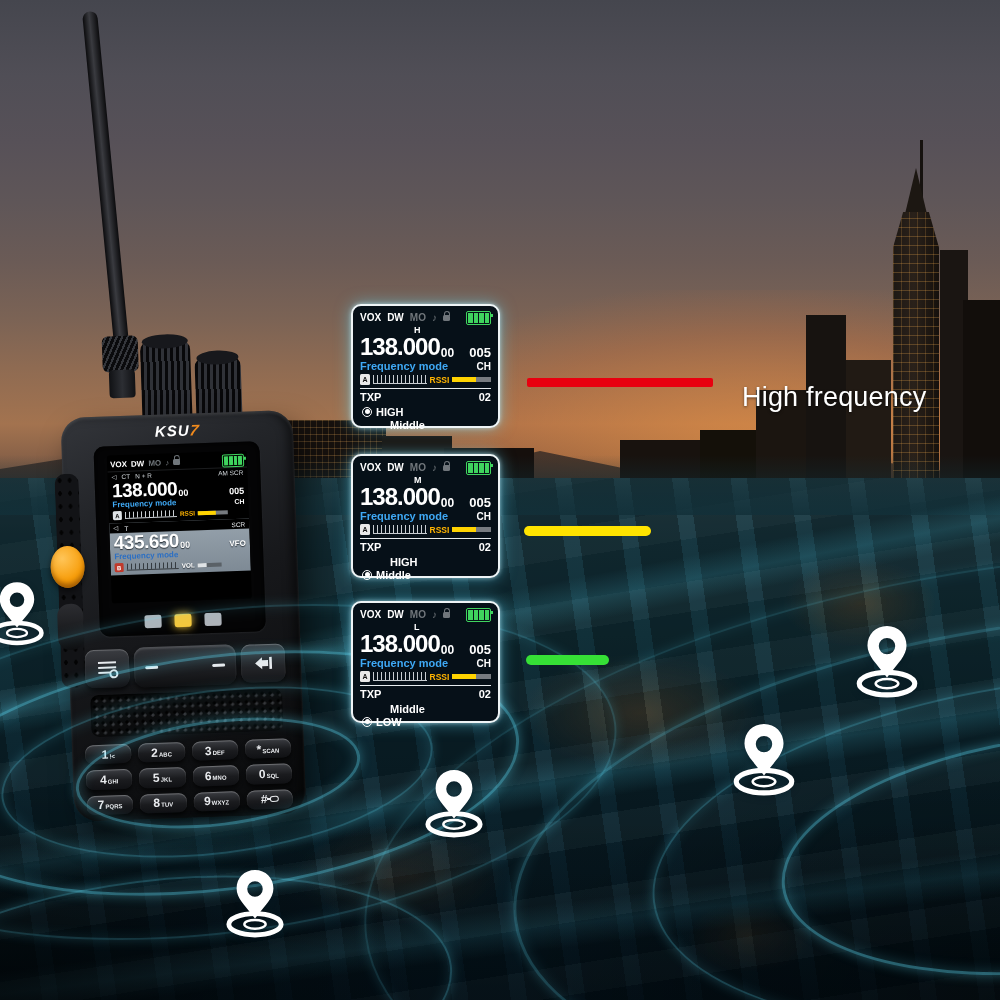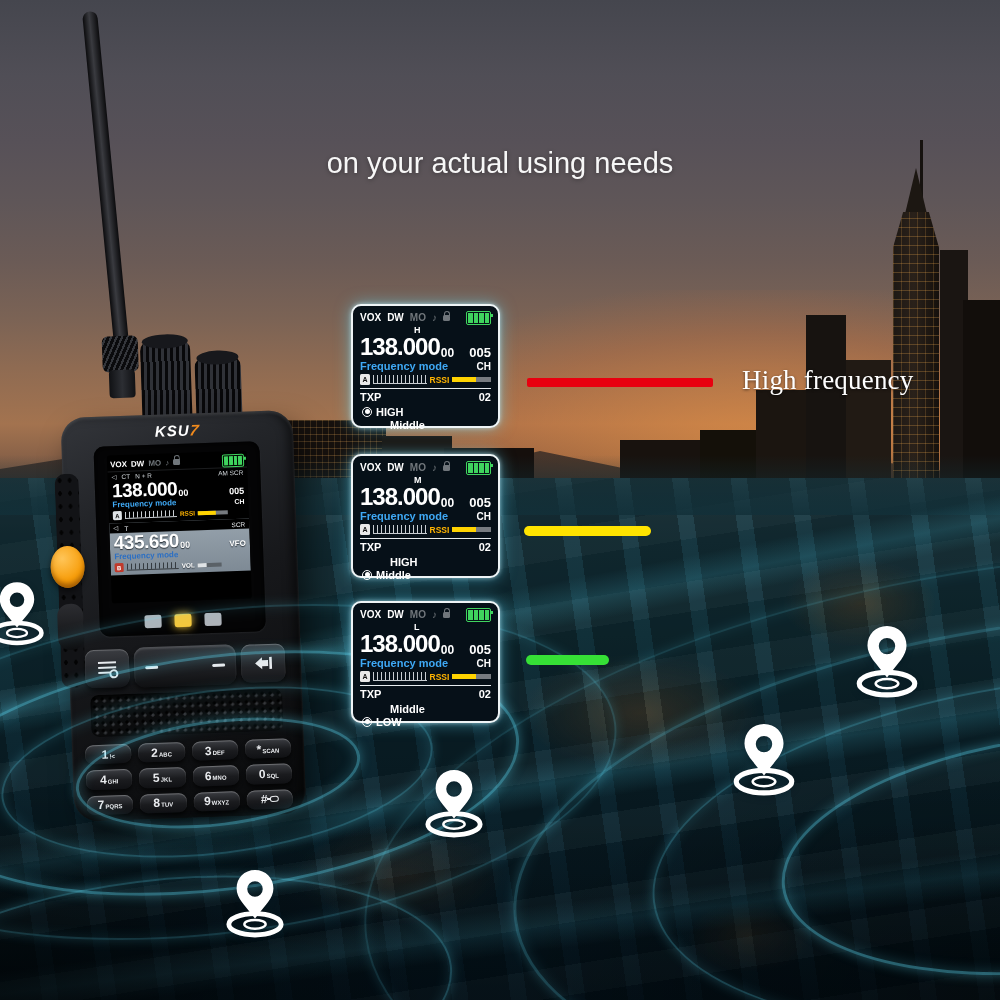--- a/index.html
+++ b/index.html
@@ -539,21 +539,21 @@
       <span class="bullet"></span>
       <span>Middle</span>
     </div>
     <div class="opt selected">
       <span class="bullet"></span>
       <span>LOW</span>
     </div>
   </div>
 
   <div class="annline" style="left: 527px; top: 378px; width: 186px; height: 9px; border-radius: 2px; background: rgb(232, 0, 15);"></div>
-  <div class="annlabel" style="left:742px;top:365px;font-family:Liberation Serif, serif;">High frequency</div>
+  <div class="annlabel" style="left:742px;top:382px;">High frequency</div>
 
   <div class="annline" style="left: 524px; top: 526px; width: 127px; height: 10px; border-radius: 6px; background: rgb(255, 228, 0);"></div>
 
   <div class="annline" style="left: 526px; top: 655px; width: 83px; height: 10px; border-radius: 6px; background: rgb(54, 224, 54);"></div>
 
   <svg class="pin" style="left:-12px;top:580px;" width="58" height="66" viewBox="0 0 64 72">
     <ellipse cx="32" cy="58" rx="27" ry="11" fill="none" stroke="#fff" stroke-width="5"></ellipse>
     <ellipse cx="32" cy="58" rx="11" ry="4.5" fill="none" stroke="#fff" stroke-width="2.5"></ellipse>
     <path fill="#fff" fill-rule="evenodd" d="M32 2 C21 2 13 10 13 21 C13 31 22 39 28 47 L32 52 L36 47 C42 39 51 31 51 21 C51 10 43 2 32 2 Z M32 13.5 a8 8 0 1 1 0 16 a8 8 0 1 1 0 -16 Z"></path>
   </svg>
@@ -572,17 +572,16 @@
     <ellipse cx="32" cy="58" rx="11" ry="4.5" fill="none" stroke="#fff" stroke-width="2.5"></ellipse>
     <path fill="#fff" fill-rule="evenodd" d="M32 2 C21 2 13 10 13 21 C13 31 22 39 28 47 L32 52 L36 47 C42 39 51 31 51 21 C51 10 43 2 32 2 Z M32 13.5 a8 8 0 1 1 0 16 a8 8 0 1 1 0 -16 Z"></path>
   </svg>
   <svg class="pin" style="left:731px;top:722px;" width="66" height="74" viewBox="0 0 64 72">
     <ellipse cx="32" cy="58" rx="27" ry="11" fill="none" stroke="#fff" stroke-width="5"></ellipse>
     <ellipse cx="32" cy="58" rx="11" ry="4.5" fill="none" stroke="#fff" stroke-width="2.5"></ellipse>
     <path fill="#fff" fill-rule="evenodd" d="M32 2 C21 2 13 10 13 21 C13 31 22 39 28 47 L32 52 L36 47 C42 39 51 31 51 21 C51 10 43 2 32 2 Z M32 13.5 a8 8 0 1 1 0 16 a8 8 0 1 1 0 -16 Z"></path>
   </svg>
 
   <div class="subtitle">
-    <div>on your actual using needs</div>
   </div>
 
   <div class="vignette"></div>
 </div>
 
 </body></html>

